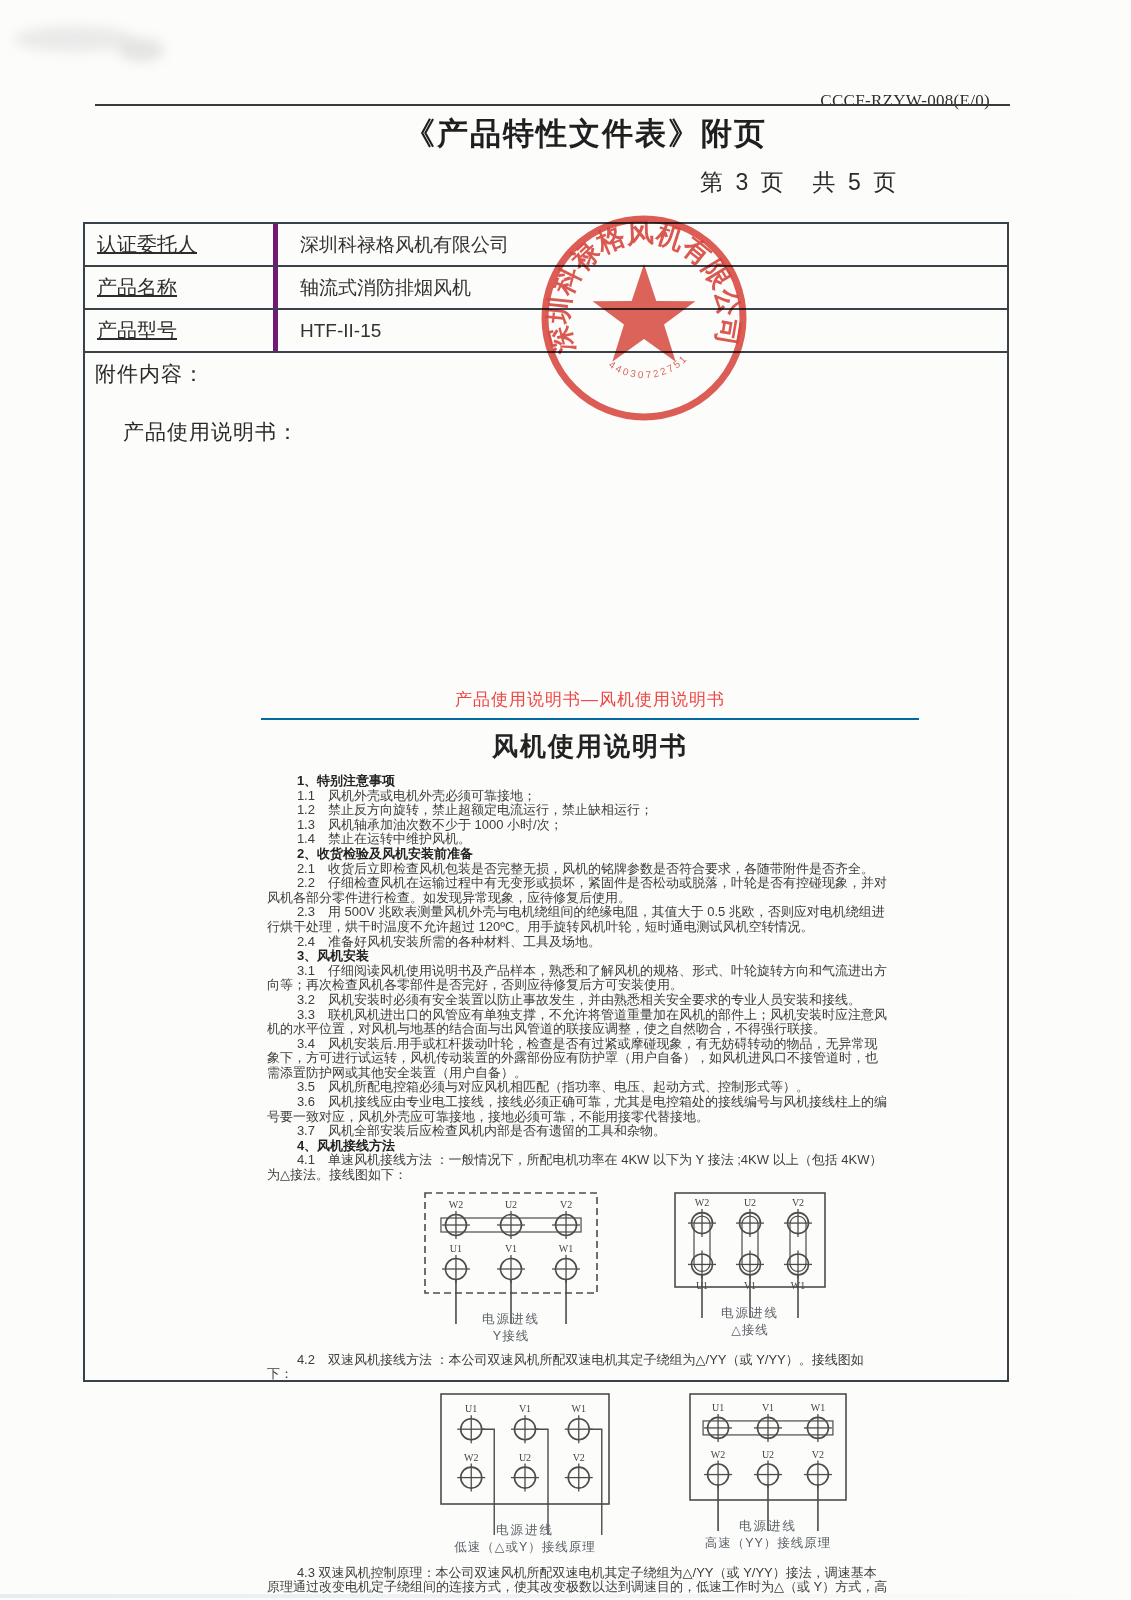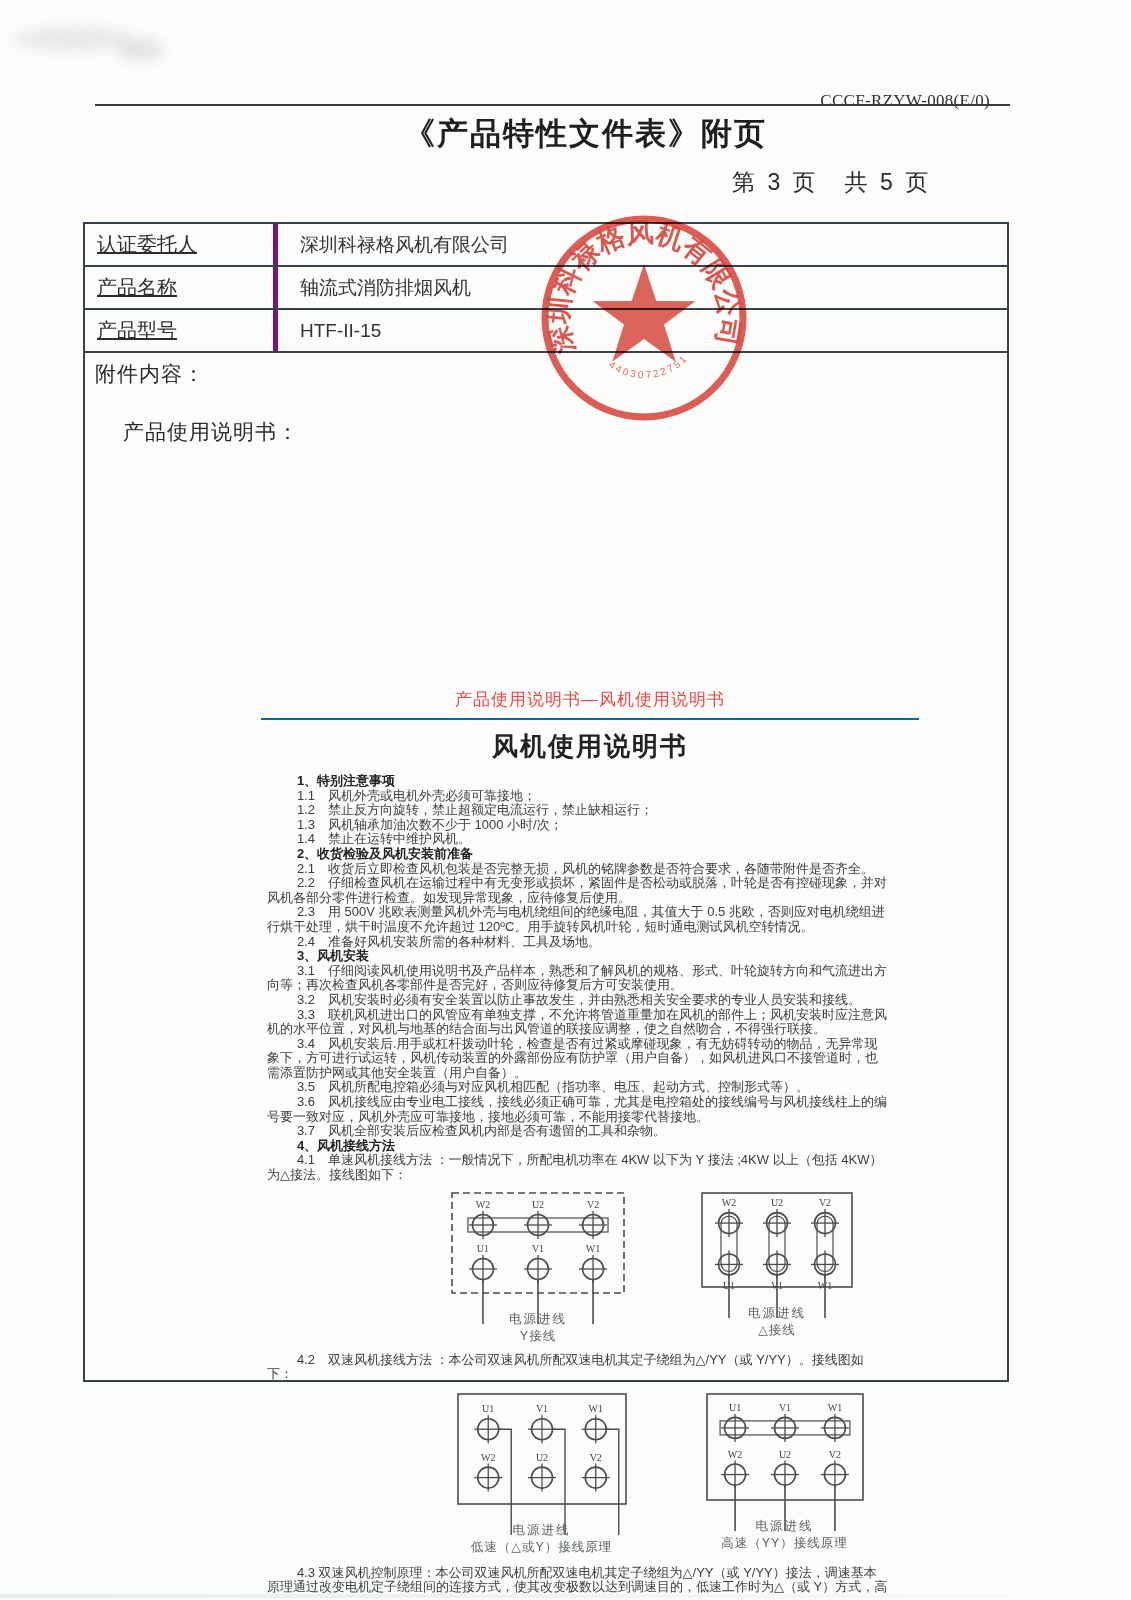--- a/index.html
+++ b/index.html
@@ -7,41 +7,41 @@
         font-family:"Liberation Sans","DejaVu Sans",sans-serif;color:#3c3c3c;}
   
   .smudge{position:absolute;border-radius:50%;filter:blur(6px);background:#c9c9c9;opacity:.35;}
   .bottom-strip{position:absolute;left:0;bottom:2px;width:100%;height:4px;background:linear-gradient(90deg,#d7e4ec,#eceff1 60%,transparent);opacity:.6;}
   
   .doc-code{position:absolute;top:91px;right:141px;font-family:"Liberation Serif","DejaVu Serif",serif;
             font-size:17px;color:#2e2e2e;letter-spacing:.3px;}
   .rule1{position:absolute;left:95px;top:104px;width:915px;height:2px;background:#3a3a3a;}
   .page-title{position:absolute;left:0;top:113px;width:1131px;text-align:center;
               font-size:31px;font-weight:bold;color:#1f1f1f;letter-spacing:2px;padding-left:20px;}
-  .page-info{position:absolute;left:732px;top:167px;font-size:23px;color:#2a2a2a;letter-spacing:3px;}
+  .page-info{position:absolute;left:700px;top:167px;font-size:23px;color:#2a2a2a;letter-spacing:3px;}
   
   .outer-box{position:absolute;left:83px;top:222px;width:922px;height:1156px;border:2px solid #39424b;}
   .trow{display:flex;height:41px;border-bottom:2px solid #39424b;}
   .tlabel{width:176px;border-right:5px solid #701a75;display:flex;align-items:center;
           padding-left:12px;font-size:20px;color:#2d2d2d;text-decoration:underline;}
   .tvalue{flex:1;display:flex;align-items:center;padding-left:22px;font-size:19px;color:#333;}
   .attach-label{position:absolute;left:10px;top:136px;font-size:21px;color:#2a2a2a;letter-spacing:1px;}
   .attach-item{position:absolute;left:38px;top:194px;font-size:21px;color:#2a2a2a;letter-spacing:1px;}
   
   .stamp{position:absolute;left:534px;top:208px;width:220px;height:220px;mix-blend-mode:multiply;opacity:.92;}
   
   .manual{position:absolute;left:176px;top:464px;width:658px;}
   .manual-subtitle{font-size:17px;color:#ef4444;text-align:center;padding-bottom:7px;
                    border-bottom:2px solid #0369a1;letter-spacing:1px;}
   .manual-title{font-size:26px;font-weight:bold;color:#222;text-align:center;margin-top:9px;letter-spacing:2px;}
   .manual-body{width:622px;margin:10px 0 0 6px;font-size:13px;line-height:14.6px;color:#3d3d3d;}
   .manual-body p{margin:0;text-indent:2.3em;}
   .manual-body p.h{font-weight:bold;color:#232323;}
   
-  .dg-row{display:flex;align-items:flex-start;justify-content:center;}
+  .dg-row{display:flex;align-items:flex-start;}
   .dg-row1{margin:2px 0 4px 148px;gap:58px;}
   .dg-row2{margin:4px 0 4px 164px;gap:61px;}
   .dg{display:flex;flex-direction:column;align-items:center;}
   .dg svg{display:block;}
   .dg-cap{font-size:12.5px;color:#5a6066;letter-spacing:2px;line-height:17px;margin-top:-14px;text-align:center;}
   .dg-cap .c2{letter-spacing:1px;}
   .p42{margin-top:8px !important;}
   .p43{margin-top:10px !important;}
 </style>
 </head>

